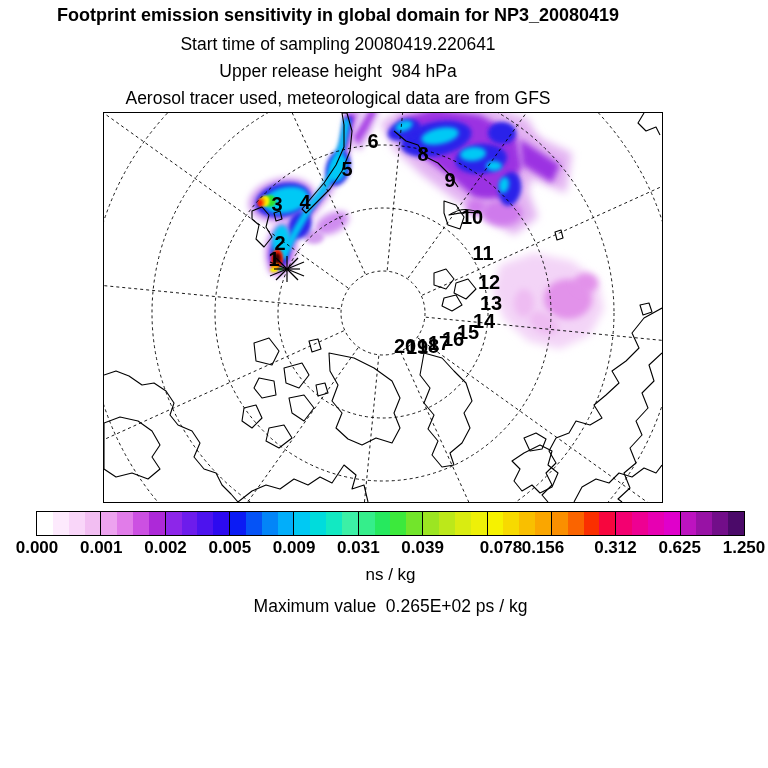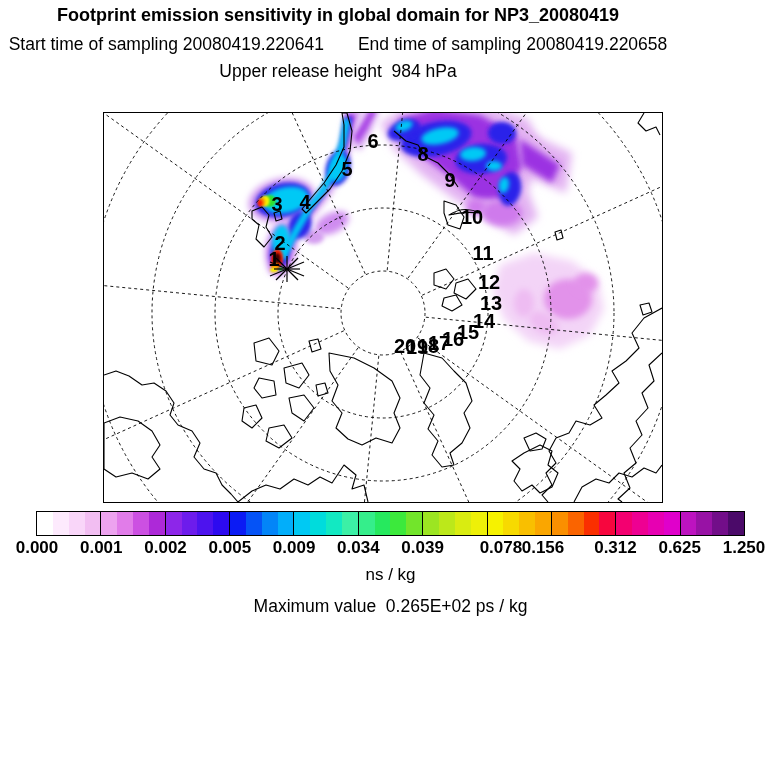--- a/index.html
+++ b/index.html
@@ -24,27 +24,28 @@
   .maxval{position:absolute;left:37px;top:596px;width:707px;text-align:center;font-size:17.5px;white-space:pre;}
 </style>
 </head>
 <body>
 
 <div class="page">
 
   <div class="hline title">Footprint emission sensitivity in global domain for NP3_20080419</div>
 
   <div class="hline row2">
-    <span>Start time of sampling 20080419.220641</span><span>End time of sampling 20080419.220658</span>
+    <span>Start time of sampling 20080419.220641</span>
   </div>
 
   <div class="hline row3">
     <span>Upper release height  984 hPa</span>
   </div>
 
+  <div class="hline row4">Aerosol tracer used, meteorological data are from GFS</div>
 
   <div class="mapbox">
     <svg id="mapsvg" width="558" height="389" viewBox="0 0 558 389">
       <defs>
         <filter id="s1" x="-40%" y="-40%" width="180%" height="180%">
             <feGaussianBlur stdDeviation="1"></feGaussianBlur>
           </filter>
         <filter id="s2" x="-60%" y="-60%" width="220%" height="220%">
             <feGaussianBlur stdDeviation="2"></feGaussianBlur>
           </filter>
@@ -256,21 +257,21 @@
         <div class="cbcell" style="background: rgb(114, 14, 137);"></div>
         <div class="cbcell" style="background: rgb(75, 10, 105);"></div>
       </div>
     </div>
   <div class="tickrow" id="tickrow">
       <span class="tick" style="left: 0px;">0.000</span>
       <span class="tick" style="left: 64.2727px;">0.001</span>
       <span class="tick" style="left: 128.545px;">0.002</span>
       <span class="tick" style="left: 192.818px;">0.005</span>
       <span class="tick" style="left: 257.091px;">0.009</span>
-      <span class="tick" style="left: 321.364px;">0.034</span>
+      <span class="tick" style="left: 321.364px;">0.031</span>
       <span class="tick" style="left: 385.636px;">0.039</span>
       <span class="tick" style="left: 449.909px; padding-left: 28px;">0.078</span>
       <span class="tick" style="left: 506px;">0.156</span>
       <span class="tick" style="left: 578.455px;">0.312</span>
       <span class="tick" style="left: 642.727px;">0.625</span>
       <span class="tick" style="left: 707px;">1.250</span>
     </div>
   <div class="units">ns / kg</div>
   <div class="maxval">Maximum value  0.265E+02 ps / kg</div>
 

